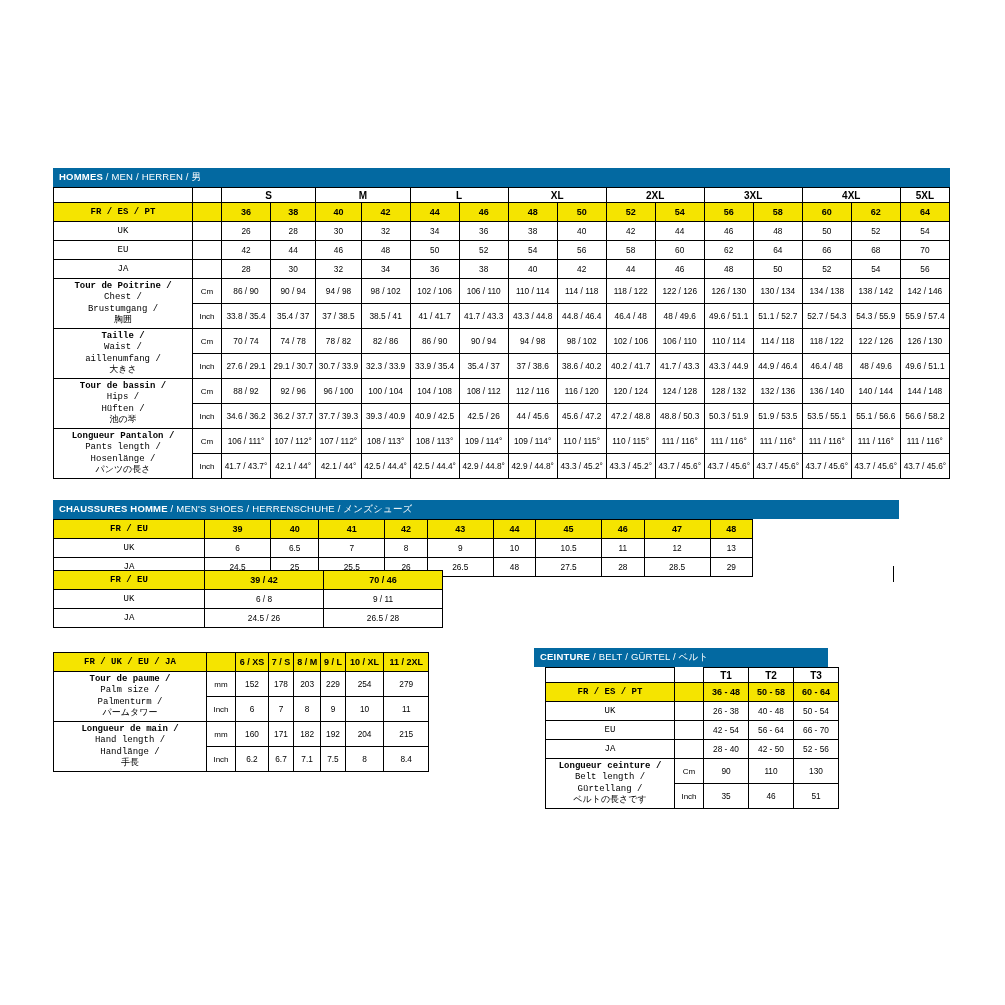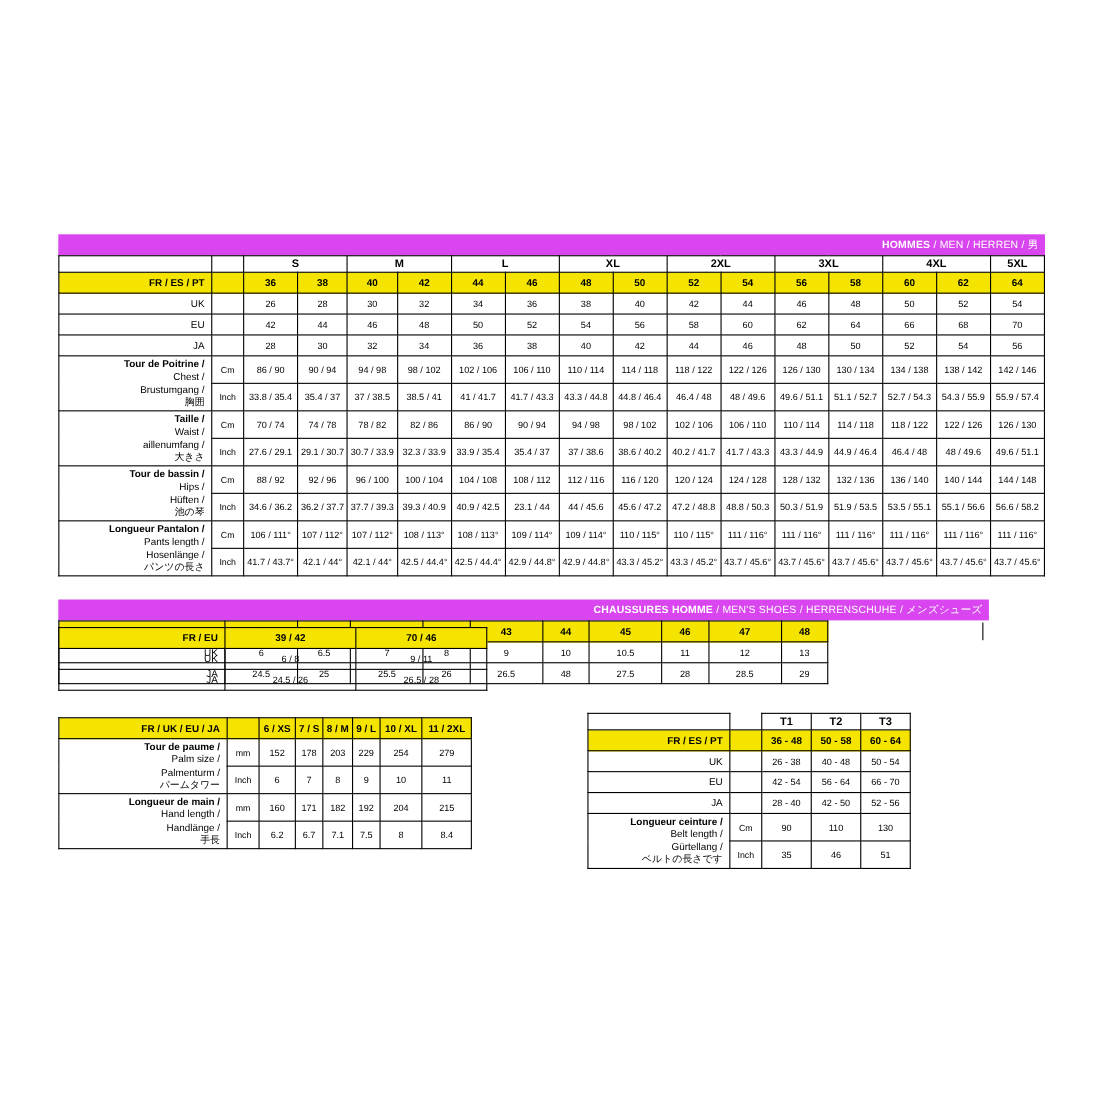--- a/index.html
+++ b/index.html
@@ -2,24 +2,24 @@
 <html><head>
 <meta charset="utf-8">
 <style>
   html,body{margin:0;padding:0;background:#ffffff;}
   body{width:1005px;height:1005px;font-family:"Liberation Sans",sans-serif;color:#000;}
   .page{position:relative;width:1005px;height:1005px;}
 
   table{border-collapse:collapse;}
   td,th{border:1px solid #000;padding:0;margin:0;font-weight:normal;text-align:center;vertical-align:middle;}
 
-  .hdrbar{background:#d946ef;color:#fff;font-size:9.5px;font-weight:bold;text-align:right;padding:3px 6px;letter-spacing:.2px;margin-top:45px;}
+  .hdrbar{background:#0369a1;color:#fff;font-size:9.5px;font-weight:bold;text-align:left;padding:3px 6px;letter-spacing:.2px;}
   .hdrbar .lt{font-weight:normal;}
   .yellow{background:#f5e400;font-weight:bold;font-size:9px;}
-  .rowlabel{text-align:right;padding:2px 6px;font-size:9px;}
+  .rowlabel{text-align:center;padding:2px 6px;font-size:9px;font-family:Liberation Mono, monospace;}
   .rowlabel b{font-weight:bold;}
   .small{font-size:8.3px;}
   .cellv{font-size:8.3px;}
   .unit{font-size:8px;}
   .thsize{font-size:10px;font-weight:bold;}
   .lbl-multi{line-height:1.25;}
 
   
   #men-block{position:absolute;left:53px;top:168px;width:897px;}
   #men-table{width:897px;}
@@ -37,21 +37,21 @@
   #socks-table{width:390px;}
   #socks-table td{height:14px;}
 
   
   #gloves-block{position:absolute;left:53px;top:652px;width:472px;}
   #gloves-table{width:376px;}
   #gloves-table td{height:14px;}
 
   
   #belt-block{position:absolute;left:534px;top:648px;width:294px;}
-  #belt-table{width:294px;}
+  #belt-table{width:294px;margin-left:11px;}
   #belt-table td{height:14px;}
 
   .tick{position:absolute;left:893px;top:566px;width:1px;height:16px;background:#000;}
 </style>
 </head>
 <body>
 
 <div class="page">
 
   <div id="men-block">
@@ -263,21 +263,21 @@
           <td class="cellv">140 / 144</td>
           <td class="cellv">144 / 148</td>
         </tr>
         <tr>
           <td class="unit">Inch</td>
           <td class="small">34.6 / 36.2</td>
           <td class="small">36.2 / 37.7</td>
           <td class="small">37.7 / 39.3</td>
           <td class="small">39.3 / 40.9</td>
           <td class="small">40.9 / 42.5</td>
-          <td class="small">23.1 / 44</td>
+          <td class="small">42.5 / 26</td>
           <td class="small">44 / 45.6</td>
           <td class="small">45.6 / 47.2</td>
           <td class="small">47.2 / 48.8</td>
           <td class="small">48.8 / 50.3</td>
           <td class="small">50.3 / 51.9</td>
           <td class="small">51.9 / 53.5</td>
           <td class="small">53.5 / 55.1</td>
           <td class="small">55.1 / 56.6</td>
           <td class="small">56.6 / 58.2</td>
         </tr>
@@ -460,20 +460,23 @@
           <td class="small">7.1</td>
           <td class="small">7.5</td>
           <td class="small">8</td>
           <td class="small">8.4</td>
         </tr>
       </tbody>
     </table>
   </div>
 
   <div id="belt-block">
+    <div class="hdrbar">
+      <span>CEINTURE</span><span class="lt"> / BELT / GÜRTEL / ベルト</span>
+    </div>
     <table id="belt-table">
       <tbody>
         <tr>
           <td style="width:128px;border:1px solid #000;"></td>
           <td style="width:28px;border:none;"></td>
           <td class="thsize">T1</td>
           <td class="thsize">T2</td>
           <td class="thsize">T3</td>
         </tr>
         <tr class="yellow">

